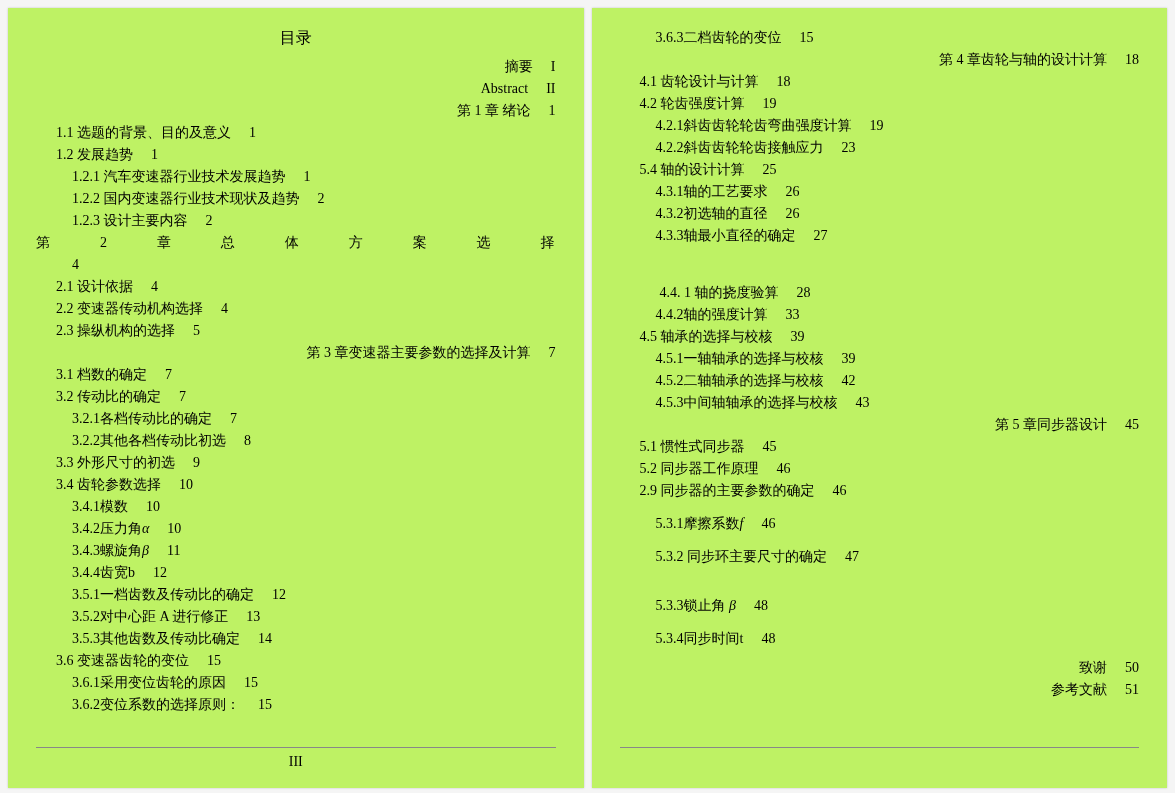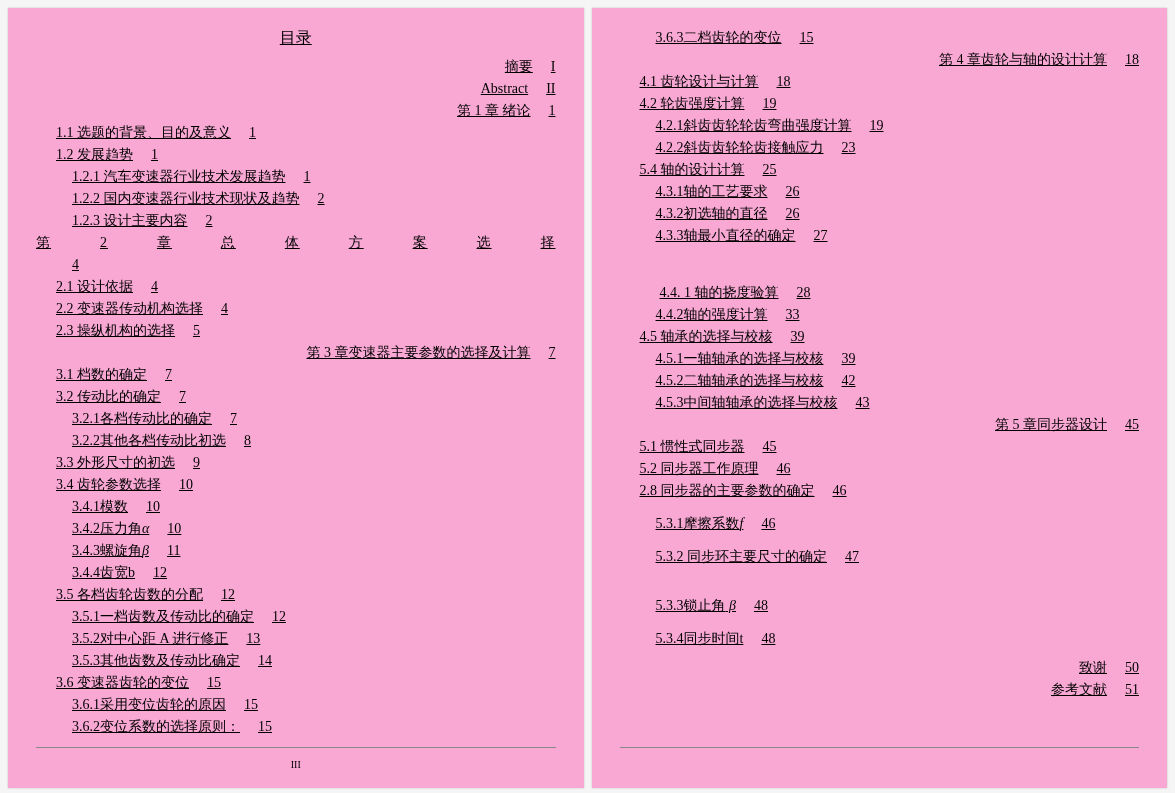--- a/index.html
+++ b/index.html
@@ -8,28 +8,27 @@
       font-family:"SimSun","Songti SC","Times New Roman",serif;
       font-size:14px;
       line-height:1.5;
       color:#000;
       display:flex;
       justify-content:center;
       padding:8px;
       gap:8px;
     }
     .page {
-      background:#f9a8d4;
+      background:#bef264;
       width:578px;
       height:780px;
       padding:18px 28px 48px 28px;
       position:relative;
       box-shadow:0 0 2px rgba(0,0,0,.2);
       overflow:hidden;
-      text-decoration:underline;
     }
     .toc-title { text-align:center; font-size:16px; margin-bottom:6px; }
     .entry { white-space:nowrap; margin:1px 0; }
     .lvl0 { margin-left:0;text-align:right; }
     .lvl1 { margin-left:20px; }
     .lvl2 { margin-left:36px; }
     .lvl3 { margin-left:40px;margin-top:36px; }
     .pg { margin-left:18px; }
     .justified {
       display:flex;
@@ -44,21 +43,21 @@
       position:absolute;
       bottom:40px;
       left:28px;
       right:28px;
     }
     .pagenum {
       position:absolute;
       bottom:16px;
       left:0; right:0;
       text-align:center;
-      font-size:10px;
+      font-size:14px;
     }
     .it { font-style:italic; font-family:"Times New Roman",serif; }
   </style>
 </head>
 <body>
 
 <div class="page">
   <div class="toc-title">目录</div>
   <div id="left-entries">
       <div class="entry lvl0"><span>摘要</span><span class="pg">I</span></div>
@@ -88,21 +87,20 @@
       <div class="entry lvl1"><span>3.1 档数的确定</span><span class="pg">7</span></div>
       <div class="entry lvl1"><span>3.2 传动比的确定</span><span class="pg">7</span></div>
       <div class="entry lvl2"><span>3.2.1各档传动比的确定</span><span class="pg">7</span></div>
       <div class="entry lvl2"><span>3.2.2其他各档传动比初选</span><span class="pg">8</span></div>
       <div class="entry lvl1"><span>3.3 外形尺寸的初选</span><span class="pg">9</span></div>
       <div class="entry lvl1"><span>3.4 齿轮参数选择</span><span class="pg">10</span></div>
       <div class="entry lvl2"><span>3.4.1模数</span><span class="pg">10</span></div>
       <div class="entry lvl2"><span>3.4.2压力角<span class="it">α</span></span><span class="pg">10</span></div>
       <div class="entry lvl2"><span>3.4.3螺旋角<span class="it">β</span></span><span class="pg">11</span></div>
       <div class="entry lvl2"><span>3.4.4齿宽b</span><span class="pg">12</span></div>
-      <div class="entry lvl1"><span>3.5 各档齿轮齿数的分配</span><span class="pg">12</span></div>
       <div class="entry lvl2"><span>3.5.1一档齿数及传动比的确定</span><span class="pg">12</span></div>
       <div class="entry lvl2"><span>3.5.2对中心距 A 进行修正</span><span class="pg">13</span></div>
       <div class="entry lvl2"><span>3.5.3其他齿数及传动比确定</span><span class="pg">14</span></div>
       <div class="entry lvl1"><span>3.6 变速器齿轮的变位</span><span class="pg">15</span></div>
       <div class="entry lvl2"><span>3.6.1采用变位齿轮的原因</span><span class="pg">15</span></div>
       <div class="entry lvl2"><span>3.6.2变位系数的选择原则：</span><span class="pg">15</span></div>
     </div>
   <hr class="rule">
   <div class="pagenum">III</div>
 </div>
@@ -121,21 +119,21 @@
       <div class="entry lvl2"><span>4.3.3轴最小直径的确定</span><span class="pg">27</span></div>
       <div class="entry lvl3"><span>4.4. 1 轴的挠度验算</span><span class="pg">28</span></div>
       <div class="entry lvl2"><span>4.4.2轴的强度计算</span><span class="pg">33</span></div>
       <div class="entry lvl1"><span>4.5 轴承的选择与校核</span><span class="pg">39</span></div>
       <div class="entry lvl2"><span>4.5.1一轴轴承的选择与校核</span><span class="pg">39</span></div>
       <div class="entry lvl2"><span>4.5.2二轴轴承的选择与校核</span><span class="pg">42</span></div>
       <div class="entry lvl2"><span>4.5.3中间轴轴承的选择与校核</span><span class="pg">43</span></div>
       <div class="entry lvl0"><span>第 5 章同步器设计</span><span class="pg">45</span></div>
       <div class="entry lvl1"><span>5.1 惯性式同步器</span><span class="pg">45</span></div>
       <div class="entry lvl1"><span>5.2 同步器工作原理</span><span class="pg">46</span></div>
-      <div class="entry lvl1"><span>2.8 同步器的主要参数的确定</span><span class="pg">46</span></div>
+      <div class="entry lvl1"><span>2.9 同步器的主要参数的确定</span><span class="pg">46</span></div>
       <div class="entry lvl2" style="margin-top: 12px; margin-bottom: 8px;"><span>5.3.1摩擦系数<span class="it">f</span></span><span class="pg">46</span></div>
       <div class="entry lvl2" style="margin-top: 12px; margin-bottom: 8px;"><span>5.3.2  同步环主要尺寸的确定</span><span class="pg">47</span></div>
       <div class="entry lvl2" style="margin-top: 28px; margin-bottom: 8px;"><span>5.3.3锁止角<span class="it"> β</span></span><span class="pg">48</span></div>
       <div class="entry lvl2" style="margin-top: 12px; margin-bottom: 8px;"><span>5.3.4同步时间t</span><span class="pg">48</span></div>
       <div class="entry lvl0"><span>致谢</span><span class="pg">50</span></div>
       <div class="entry lvl0"><span>参考文献</span><span class="pg">51</span></div>
     </div>
   <hr class="rule">
 </div>
 

